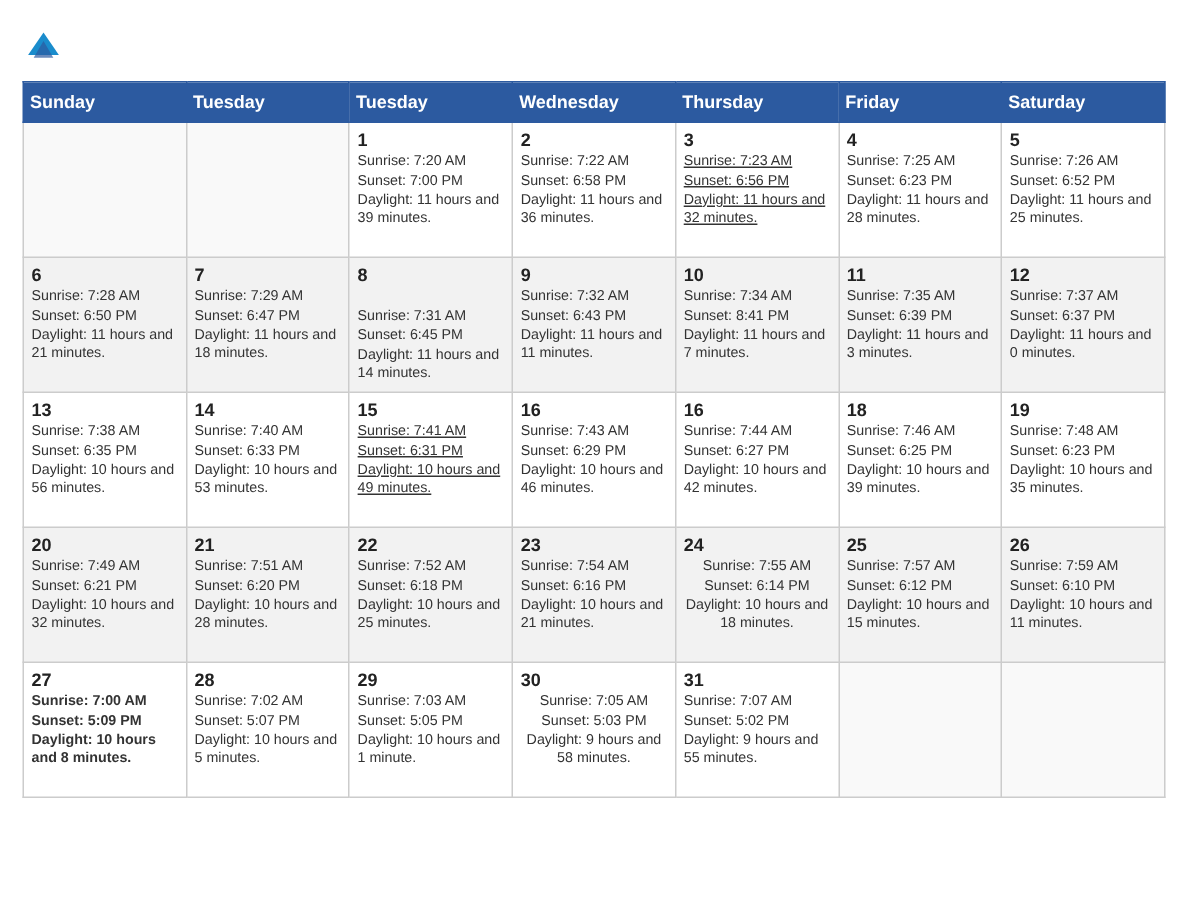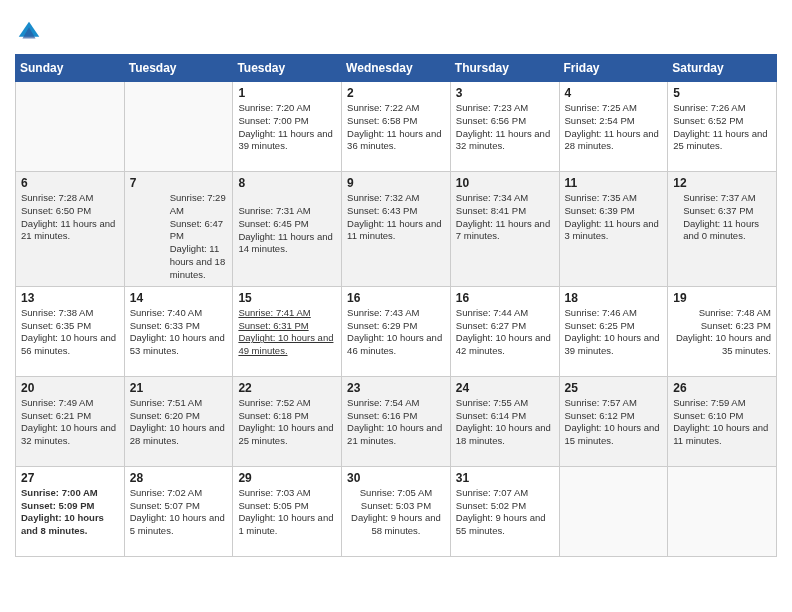--- a/index.html
+++ b/index.html
@@ -142,47 +142,47 @@
 Daylight: 11 hours and 39 minutes.</div>
           </td>
           <td>
             <span class="day-num">2</span>
             <div class="cell-text" style="white-space: pre-line;">Sunrise: 7:22 AM
 Sunset: 6:58 PM
 Daylight: 11 hours and 36 minutes.</div>
           </td>
           <td>
             <span class="day-num">3</span>
-            <div class="cell-text" style="white-space: pre-line;">Sunrise: 7:23 AM
+            <div class="cell-text" style="white-space: pre-line; text-decoration: underline;">Sunrise: 7:23 AM
 Sunset: 6:56 PM
 Daylight: 11 hours and 32 minutes.</div>
           </td>
           <td>
             <span class="day-num">4</span>
             <div class="cell-text" style="white-space: pre-line;">Sunrise: 7:25 AM
-Sunset: 2:54 PM
+Sunset: 6:23 PM
 Daylight: 11 hours and 28 minutes.</div>
           </td>
           <td>
             <span class="day-num">5</span>
             <div class="cell-text" style="white-space: pre-line;">Sunrise: 7:26 AM
 Sunset: 6:52 PM
 Daylight: 11 hours and 25 minutes.</div>
           </td>
         </tr>
         <tr class="row-shade">
           <td>
             <span class="day-num">6</span>
             <div class="cell-text" style="white-space: pre-line;">Sunrise: 7:28 AM
 Sunset: 6:50 PM
 Daylight: 11 hours and 21 minutes.</div>
           </td>
           <td>
             <span class="day-num">7</span>
-            <div class="cell-text" style="white-space: pre-line; margin-left: 40px;">Sunrise: 7:29 AM
+            <div class="cell-text" style="white-space: pre-line;">Sunrise: 7:29 AM
 Sunset: 6:47 PM
 Daylight: 11 hours and 18 minutes.</div>
           </td>
           <td>
             <span class="day-num">8</span>
             <div class="cell-text" style="white-space: pre-line; margin-top: 15px;">Sunrise: 7:31 AM
 Sunset: 6:45 PM
 Daylight: 11 hours and 14 minutes.</div>
           </td>
           <td>
@@ -198,21 +198,21 @@
 Daylight: 11 hours and 7 minutes.</div>
           </td>
           <td>
             <span class="day-num">11</span>
             <div class="cell-text" style="white-space: pre-line;">Sunrise: 7:35 AM
 Sunset: 6:39 PM
 Daylight: 11 hours and 3 minutes.</div>
           </td>
           <td>
             <span class="day-num">12</span>
-            <div class="cell-text" style="white-space: pre-line; margin-left: 10px;">Sunrise: 7:37 AM
+            <div class="cell-text" style="white-space: pre-line;">Sunrise: 7:37 AM
 Sunset: 6:37 PM
 Daylight: 11 hours and 0 minutes.</div>
           </td>
         </tr>
         <tr>
           <td>
             <span class="day-num">13</span>
             <div class="cell-text" style="white-space: pre-line;">Sunrise: 7:38 AM
 Sunset: 6:35 PM
 Daylight: 10 hours and 56 minutes.</div>
@@ -242,21 +242,21 @@
 Daylight: 10 hours and 42 minutes.</div>
           </td>
           <td>
             <span class="day-num">18</span>
             <div class="cell-text" style="white-space: pre-line;">Sunrise: 7:46 AM
 Sunset: 6:25 PM
 Daylight: 10 hours and 39 minutes.</div>
           </td>
           <td>
             <span class="day-num">19</span>
-            <div class="cell-text" style="white-space: pre-line; text-align: right;">Sunrise: 7:48 AM
+            <div class="cell-text" style="white-space: pre-line;">Sunrise: 7:48 AM
 Sunset: 6:23 PM
 Daylight: 10 hours and 35 minutes.</div>
           </td>
         </tr>
         <tr class="row-shade">
           <td>
             <span class="day-num">20</span>
             <div class="cell-text" style="white-space: pre-line;">Sunrise: 7:49 AM
 Sunset: 6:21 PM
 Daylight: 10 hours and 32 minutes.</div>
@@ -274,21 +274,21 @@
 Daylight: 10 hours and 25 minutes.</div>
           </td>
           <td>
             <span class="day-num">23</span>
             <div class="cell-text" style="white-space: pre-line;">Sunrise: 7:54 AM
 Sunset: 6:16 PM
 Daylight: 10 hours and 21 minutes.</div>
           </td>
           <td>
             <span class="day-num">24</span>
-            <div class="cell-text" style="white-space: pre-line;">Sunrise: 7:55 AM
+            <div class="cell-text" style="white-space: pre-line; text-align: center;">Sunrise: 7:55 AM
 Sunset: 6:14 PM
 Daylight: 10 hours and 18 minutes.</div>
           </td>
           <td>
             <span class="day-num">25</span>
             <div class="cell-text" style="white-space: pre-line;">Sunrise: 7:57 AM
 Sunset: 6:12 PM
 Daylight: 10 hours and 15 minutes.</div>
           </td>
           <td>

